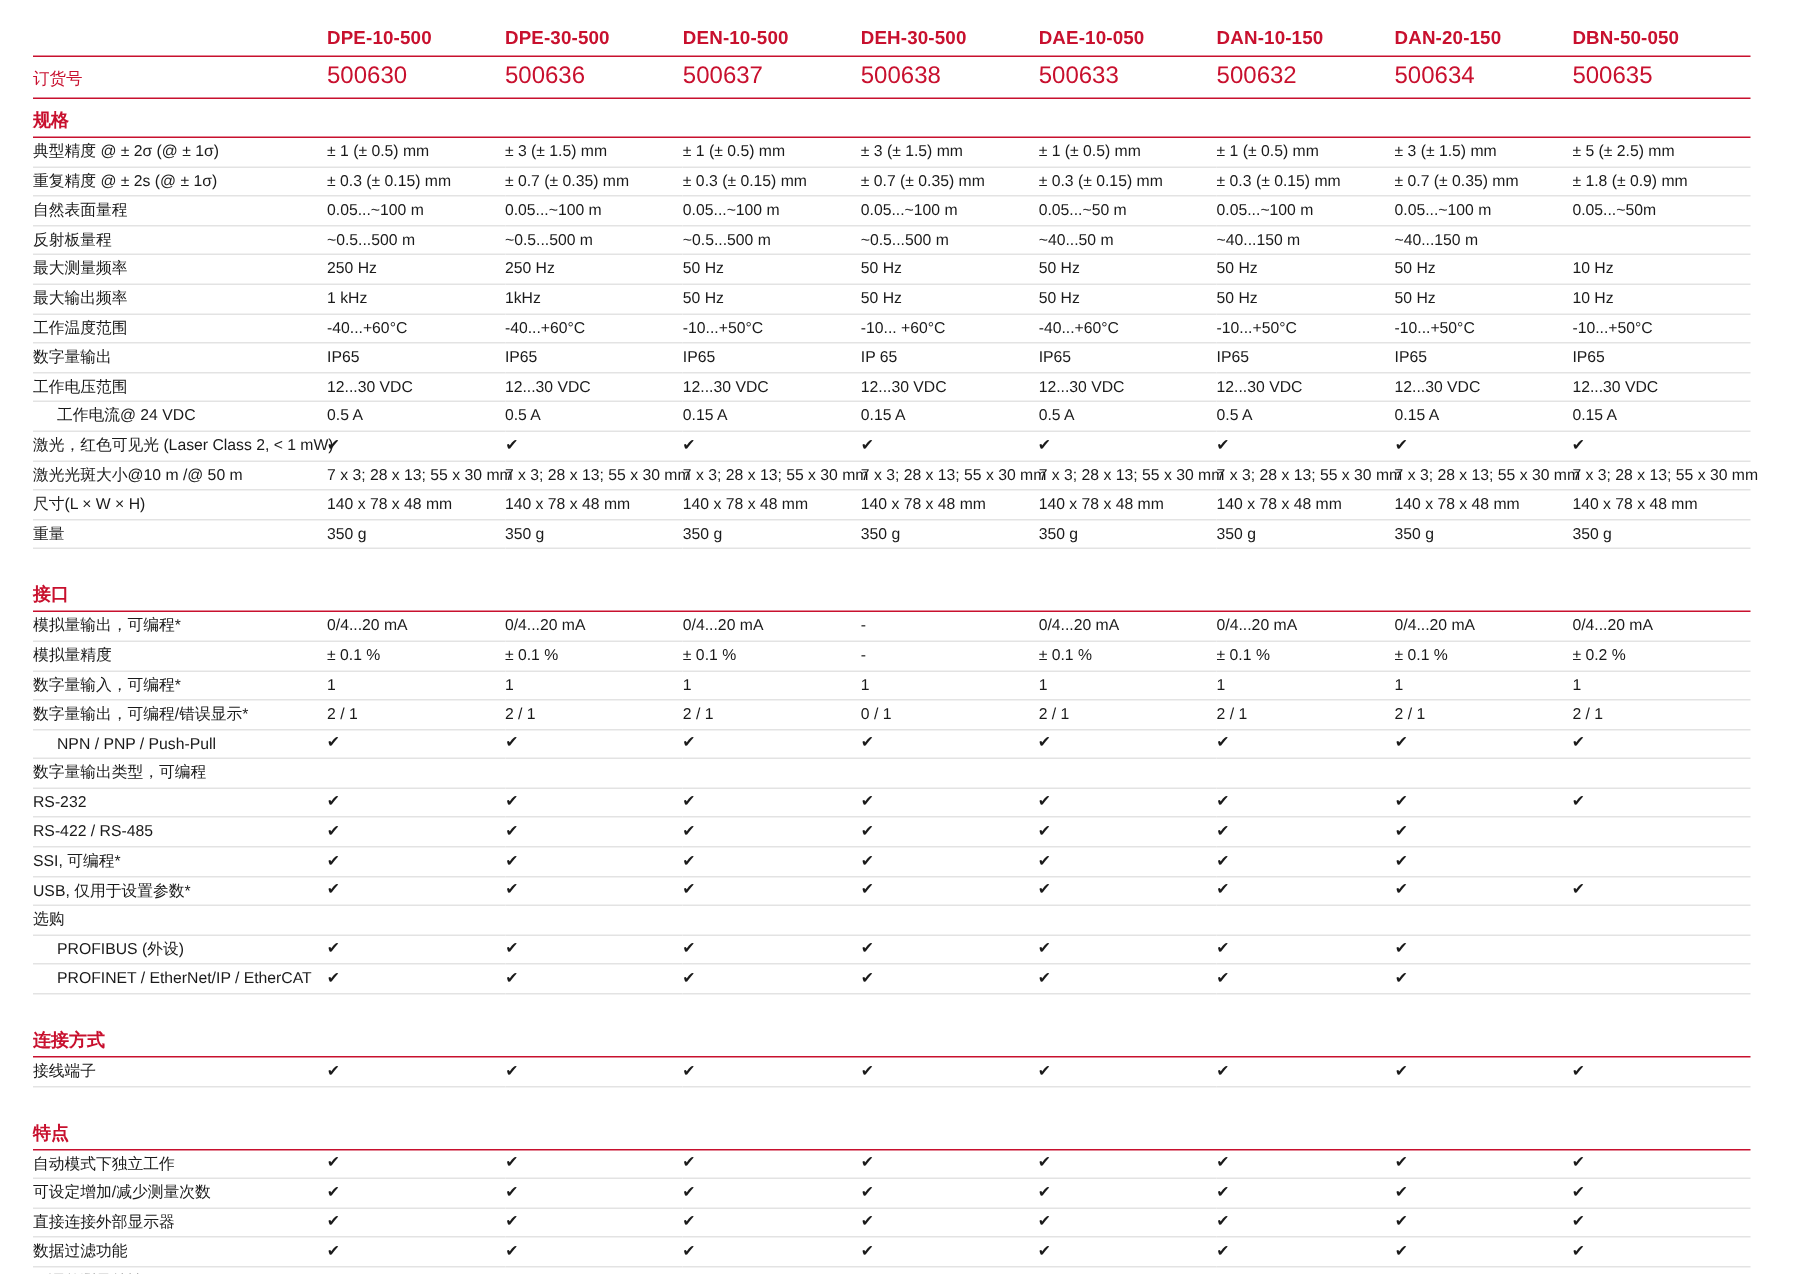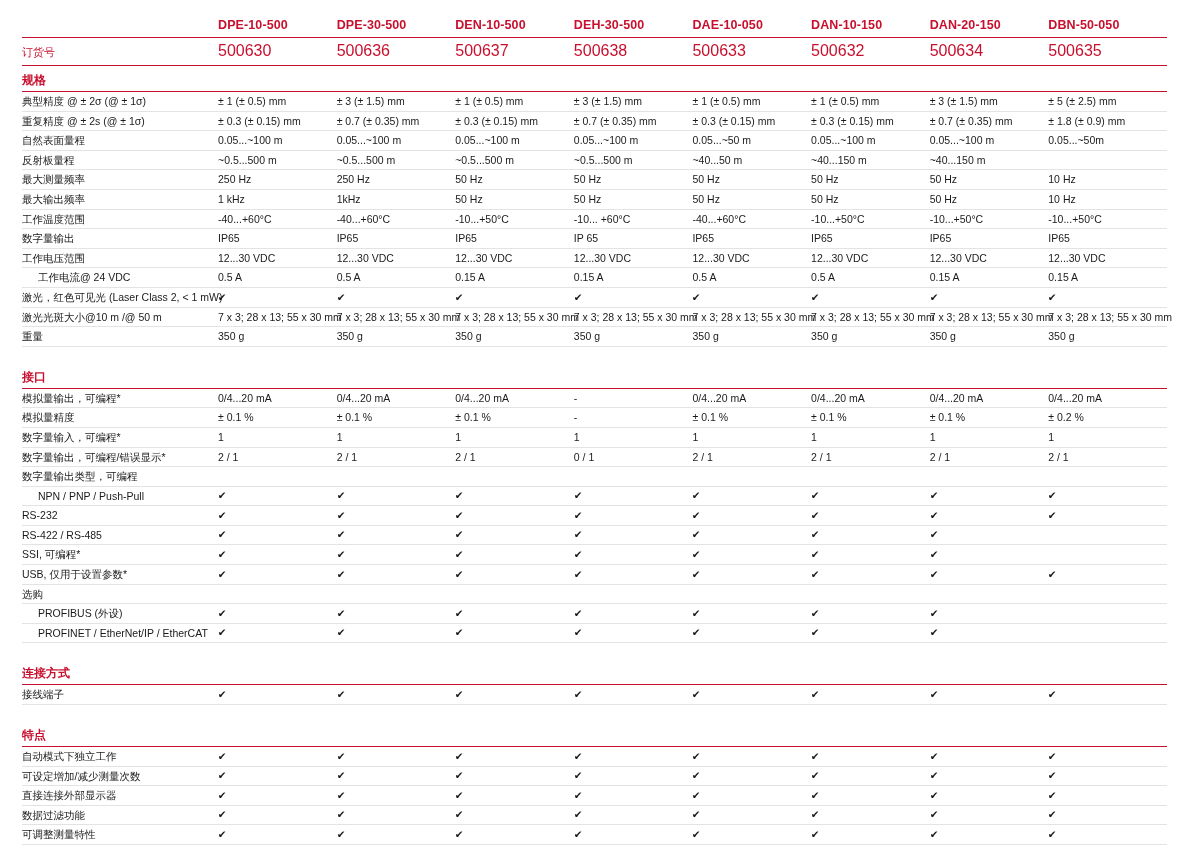--- a/index.html
+++ b/index.html
@@ -302,20 +302,31 @@
           <td class="val">7 x 3; 28 x 13; 55 x 30 mm</td>
           <td class="val">7 x 3; 28 x 13; 55 x 30 mm</td>
           <td class="val">7 x 3; 28 x 13; 55 x 30 mm</td>
           <td class="val">7 x 3; 28 x 13; 55 x 30 mm</td>
           <td class="val">7 x 3; 28 x 13; 55 x 30 mm</td>
           <td class="val">7 x 3; 28 x 13; 55 x 30 mm</td>
           <td class="val">7 x 3; 28 x 13; 55 x 30 mm</td>
           <td class="val">7 x 3; 28 x 13; 55 x 30 mm</td>
         </tr>
         <tr class="row">
+          <td class="lbl">尺寸(L × W × H)</td>
+          <td class="val">140 x 78 x 48 mm</td>
+          <td class="val">140 x 78 x 48 mm</td>
+          <td class="val">140 x 78 x 48 mm</td>
+          <td class="val">140 x 78 x 48 mm</td>
+          <td class="val">140 x 78 x 48 mm</td>
+          <td class="val">140 x 78 x 48 mm</td>
+          <td class="val">140 x 78 x 48 mm</td>
+          <td class="val">140 x 78 x 48 mm</td>
+        </tr>
+        <tr class="row">
           <td class="lbl">重量</td>
           <td class="val">350 g</td>
           <td class="val">350 g</td>
           <td class="val">350 g</td>
           <td class="val">350 g</td>
           <td class="val">350 g</td>
           <td class="val">350 g</td>
           <td class="val">350 g</td>
           <td class="val">350 g</td>
         </tr>
@@ -368,40 +379,40 @@
           <td class="val">2 / 1</td>
           <td class="val">2 / 1</td>
           <td class="val">2 / 1</td>
           <td class="val">0 / 1</td>
           <td class="val">2 / 1</td>
           <td class="val">2 / 1</td>
           <td class="val">2 / 1</td>
           <td class="val">2 / 1</td>
         </tr>
         <tr class="row">
+          <td class="lbl indent">NPN / PNP / Push-Pull</td>
+          <td class="check"><span class="chk">✔</span></td>
+          <td class="check"><span class="chk">✔</span></td>
+          <td class="check"><span class="chk">✔</span></td>
+          <td class="check"><span class="chk">✔</span></td>
+          <td class="check"><span class="chk">✔</span></td>
+          <td class="check"><span class="chk">✔</span></td>
+          <td class="check"><span class="chk">✔</span></td>
+          <td class="check"><span class="chk">✔</span></td>
+        </tr>
+        <tr class="row">
           <td class="lbl">数字量输出类型，可编程</td>
           <td class="val"></td>
           <td class="val"></td>
           <td class="val"></td>
           <td class="val"></td>
           <td class="val"></td>
           <td class="val"></td>
           <td class="val"></td>
           <td class="val"></td>
-        </tr>
-        <tr class="row">
-          <td class="lbl indent">NPN / PNP / Push-Pull</td>
-          <td class="check"><span class="chk">✔</span></td>
-          <td class="check"><span class="chk">✔</span></td>
-          <td class="check"><span class="chk">✔</span></td>
-          <td class="check"><span class="chk">✔</span></td>
-          <td class="check"><span class="chk">✔</span></td>
-          <td class="check"><span class="chk">✔</span></td>
-          <td class="check"><span class="chk">✔</span></td>
-          <td class="check"><span class="chk">✔</span></td>
         </tr>
         <tr class="row">
           <td class="lbl">RS-232</td>
           <td class="check"><span class="chk">✔</span></td>
           <td class="check"><span class="chk">✔</span></td>
           <td class="check"><span class="chk">✔</span></td>
           <td class="check"><span class="chk">✔</span></td>
           <td class="check"><span class="chk">✔</span></td>
           <td class="check"><span class="chk">✔</span></td>
           <td class="check"><span class="chk">✔</span></td>

